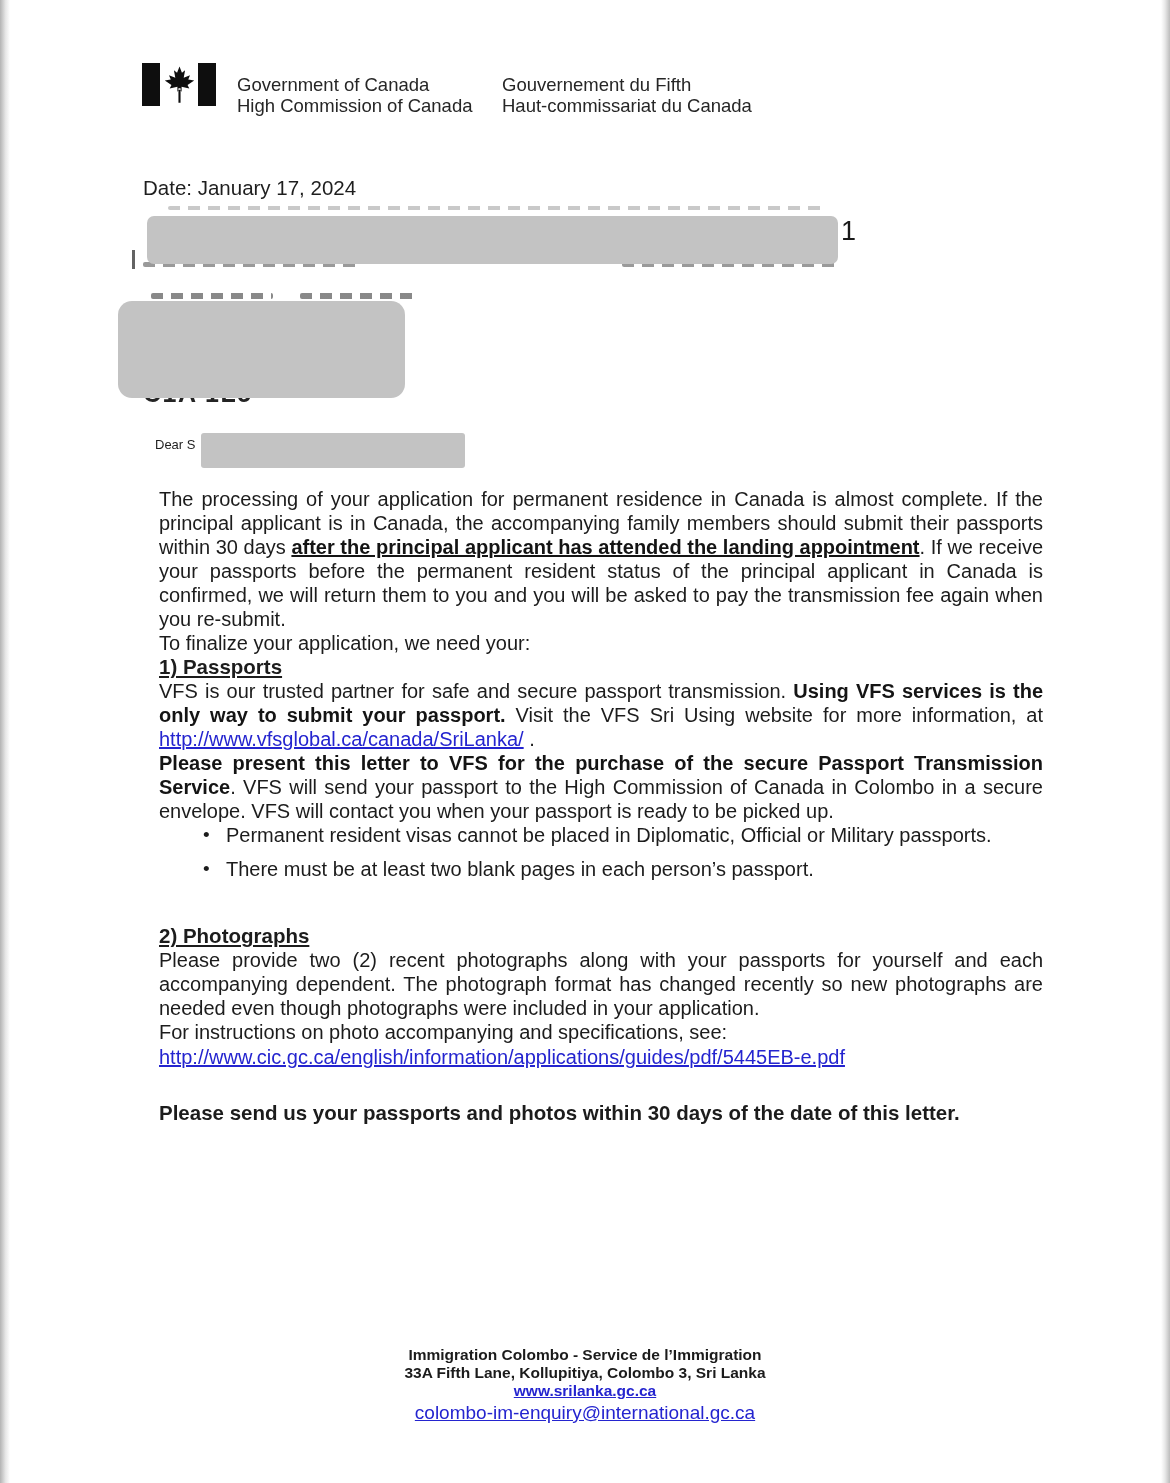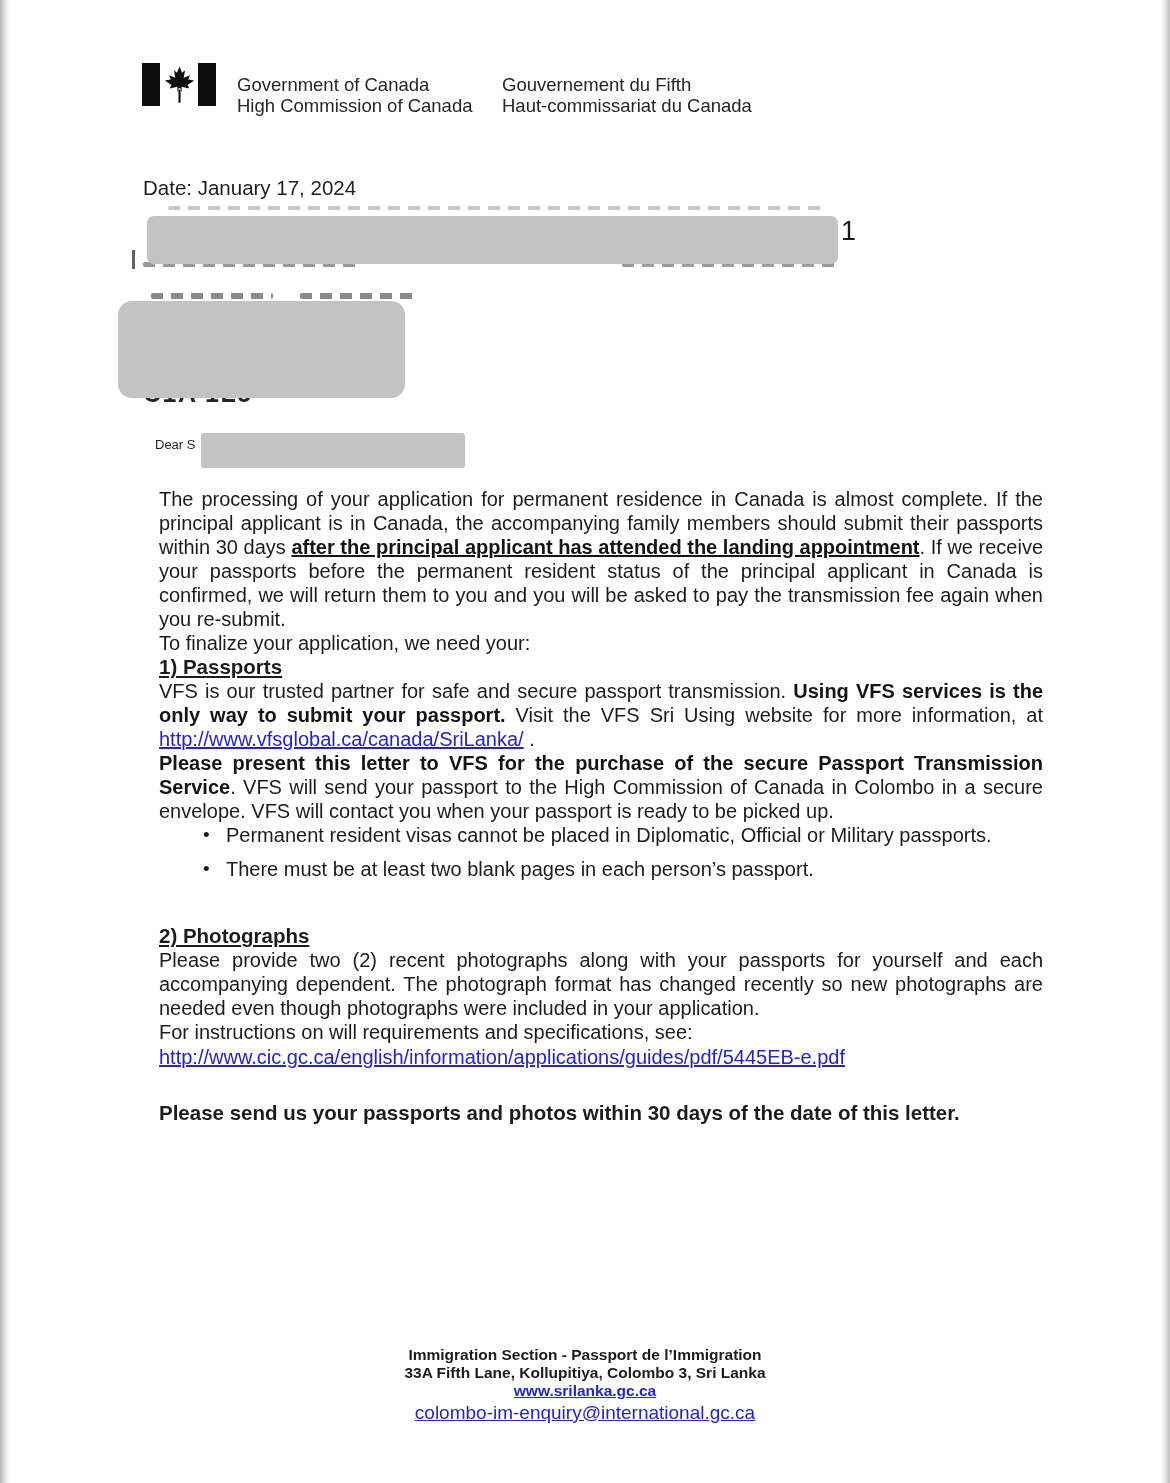--- a/index.html
+++ b/index.html
@@ -122,25 +122,25 @@
   <ul class="blist">
     <li>Permanent resident visas cannot be placed in Diplomatic, Official or Military passports.</li>
     <li>There must be at least two blank pages in each person’s passport.</li>
   </ul>
 
   <p class="sec sec2">2) Photographs</p>
 
   <p class="photos just">Please provide two (2) recent photographs along with your passports for yourself and each accompanying dependent. The photograph format has changed recently so new photographs are needed even though photographs were included in your application.</p>
 
   <div class="instr">
-    <div>For instructions on will requirements and specifications, see:</div>
+    <div>For instructions on photo accompanying and specifications, see:</div>
     <a href="#">http://www.cic.gc.ca/english/information/applications/guides/pdf/5445EB-e.pdf</a>
   </div>
 
   <p class="closing">Please send us your passports and photos within 30 days of the date of this letter.</p>
 </div>
 
 <div class="footer">
-  <div class="f">Immigration Section - Passport de l’Immigration</div>
+  <div class="f">Immigration Colombo - Service de l’Immigration</div>
   <div class="f">33A Fifth Lane, Kollupitiya, Colombo 3, Sri Lanka</div>
   <div class="f3"><a href="#">www.srilanka.gc.ca</a></div>
   <div class="f4"><a href="#">colombo-im-enquiry@international.gc.ca</a></div>
 </div>
 
 </body></html>

